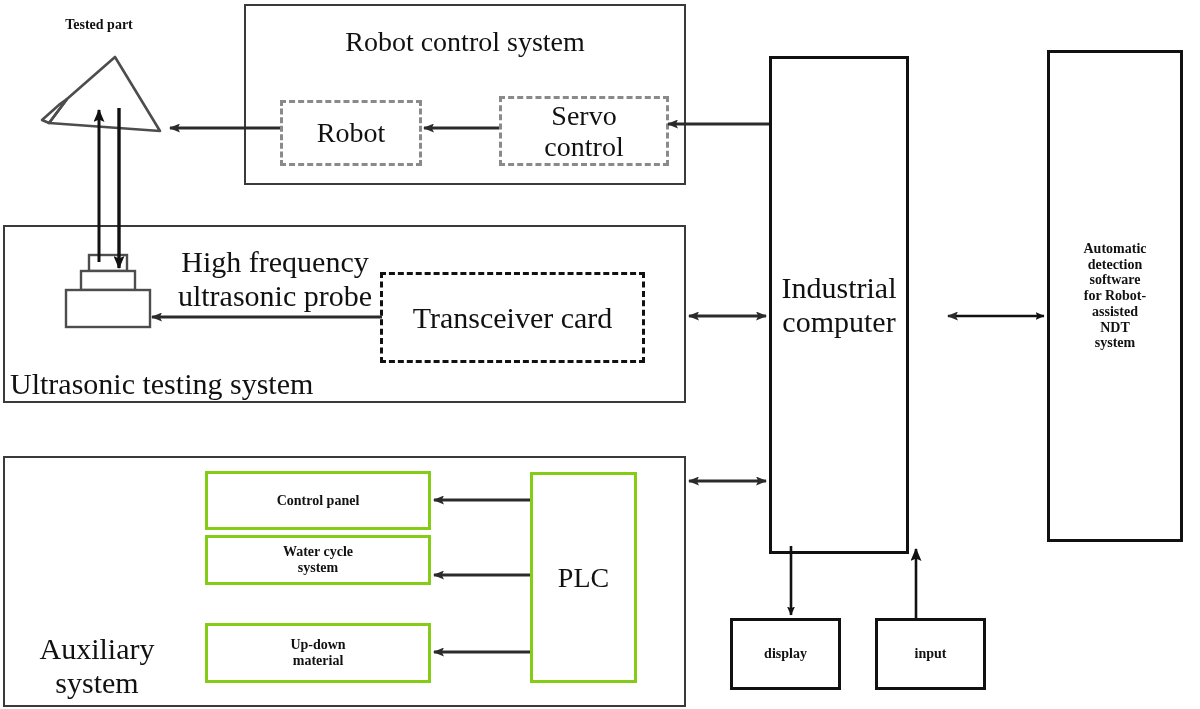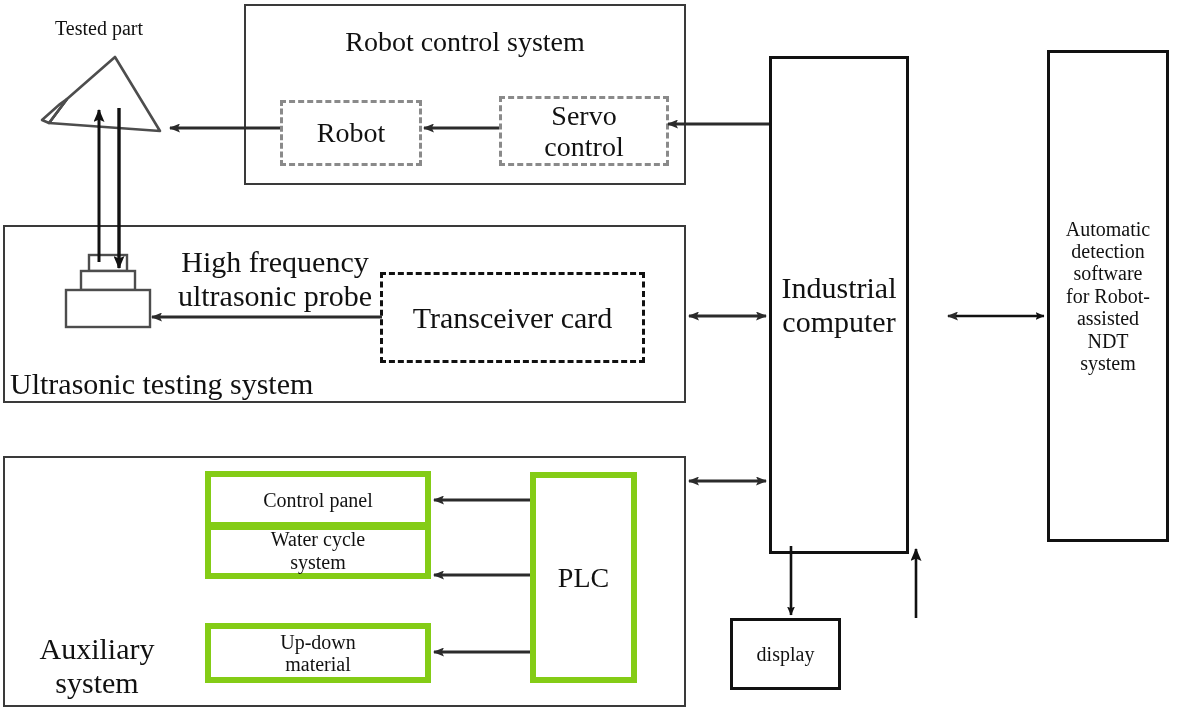--- a/index.html
+++ b/index.html
@@ -27,34 +27,34 @@
     position: absolute;
     box-sizing: border-box;
     display: flex;
     align-items: center;
     justify-content: center;
     text-align: center;
     color: #111111;
     background: transparent;
     line-height: 1.12;
   }
-  .solid-thin { border: 6px solid #84cc16; }
+  .solid-thin { border: 3px solid #84cc16; }
   .solid-mid  { border: 2.5px solid #3a3a3a; }
   .solid-thick{ border: 3px solid #111111; }
   .dashed-gray { border: 3px dashed #8a8a8a; }
   .dashed-black { border: 3px dashed #111111; }
   .container-label {
     position: absolute;
     color: #111111;
     text-align: center;
     line-height: 1.12;
   }
   .t24 { font-size: 28px; }
   .t23 { font-size: 30px; }
-  .t22 { font-size: 20px; }
+  .t22 { font-size: 14px; font-weight: bold; }
   .multiline { white-space: pre-line; }
 </style>
 </head>
 <body>
 
 <div id="canvas">
 
   <div class="node solid-mid" style="left:244px; top:4px; width:442px; height:181px;"></div>
 
   <div class="node solid-mid" style="left:3px; top:225px; width:683px; height:178px;"></div>
@@ -75,41 +75,42 @@
 
   <div class="node dashed-gray t24" style="left:280px; top:100px; width:142px; height:66px;">Robot</div>
 
   <div class="node dashed-gray t24 multiline" style="left:499px; top:96px; width:170px; height:70px;">Servo
 control</div>
 
   <div class="node dashed-black t23" style="left:380px; top:272px; width:265px; height:91px;">Transceiver card</div>
 
   <div class="node solid-thin t22" style="left:205px; top:471px; width:226px; height:59px;">Control panel</div>
 
-  <div class="node solid-thin t22 multiline" style="left:205px; top:522px; width:226px; height:57px;">Water cycle
+  <div class="node solid-thin t22 multiline" style="left:205px; top:535px; width:226px; height:50px;">Water cycle
 system</div>
 
   <div class="node solid-thin t22 multiline" style="left:205px; top:623px; width:226px; height:60px;">Up-down
 material</div>
 
   <div class="node solid-thin t24" style="left:530px; top:472px; width:107px; height:211px;">PLC</div>
 
   <div class="node solid-thick t23 multiline" style="left:769px; top:56px; width:140px; height:498px;">Industrial
 computer</div>
 
-  <div class="node solid-thick t22 multiline" style="left:1047px; top:50px; width:122px; height:492px;">Automatic
+  <div class="node solid-thick t22 multiline" style="left:1047px; top:50px; width:136px; height:492px;">Automatic
 detection
 software
 for Robot-
 assisted
 NDT
 system</div>
 
   <div class="node solid-thick t22" style="left:730px; top:618px; width:111px; height:72px;">display</div>
 
+  <div class="node solid-thick t22" style="left:875px; top:618px; width:111px; height:72px;">input</div>
 
   <svg class="layer" viewBox="0 0 1200 709" xmlns="http://www.w3.org/2000/svg">
     <defs>
       <marker id="ah" markerWidth="11" markerHeight="9" refX="10" refY="4.5" orient="auto" markerUnits="userSpaceOnUse">
         <path d="M0,0 L11,4.5 L0,9 L2.2,4.5 Z" fill="#2b2b2b"></path>
       </marker>
       <marker id="ahs" markerWidth="9" markerHeight="8" refX="8.5" refY="4" orient="auto" markerUnits="userSpaceOnUse">
         <path d="M0,0 L9,4 L0,8 L1.8,4 Z" fill="#111111"></path>
       </marker>
       <marker id="ahb" markerWidth="13" markerHeight="11" refX="12" refY="5.5" orient="auto" markerUnits="userSpaceOnUse">

